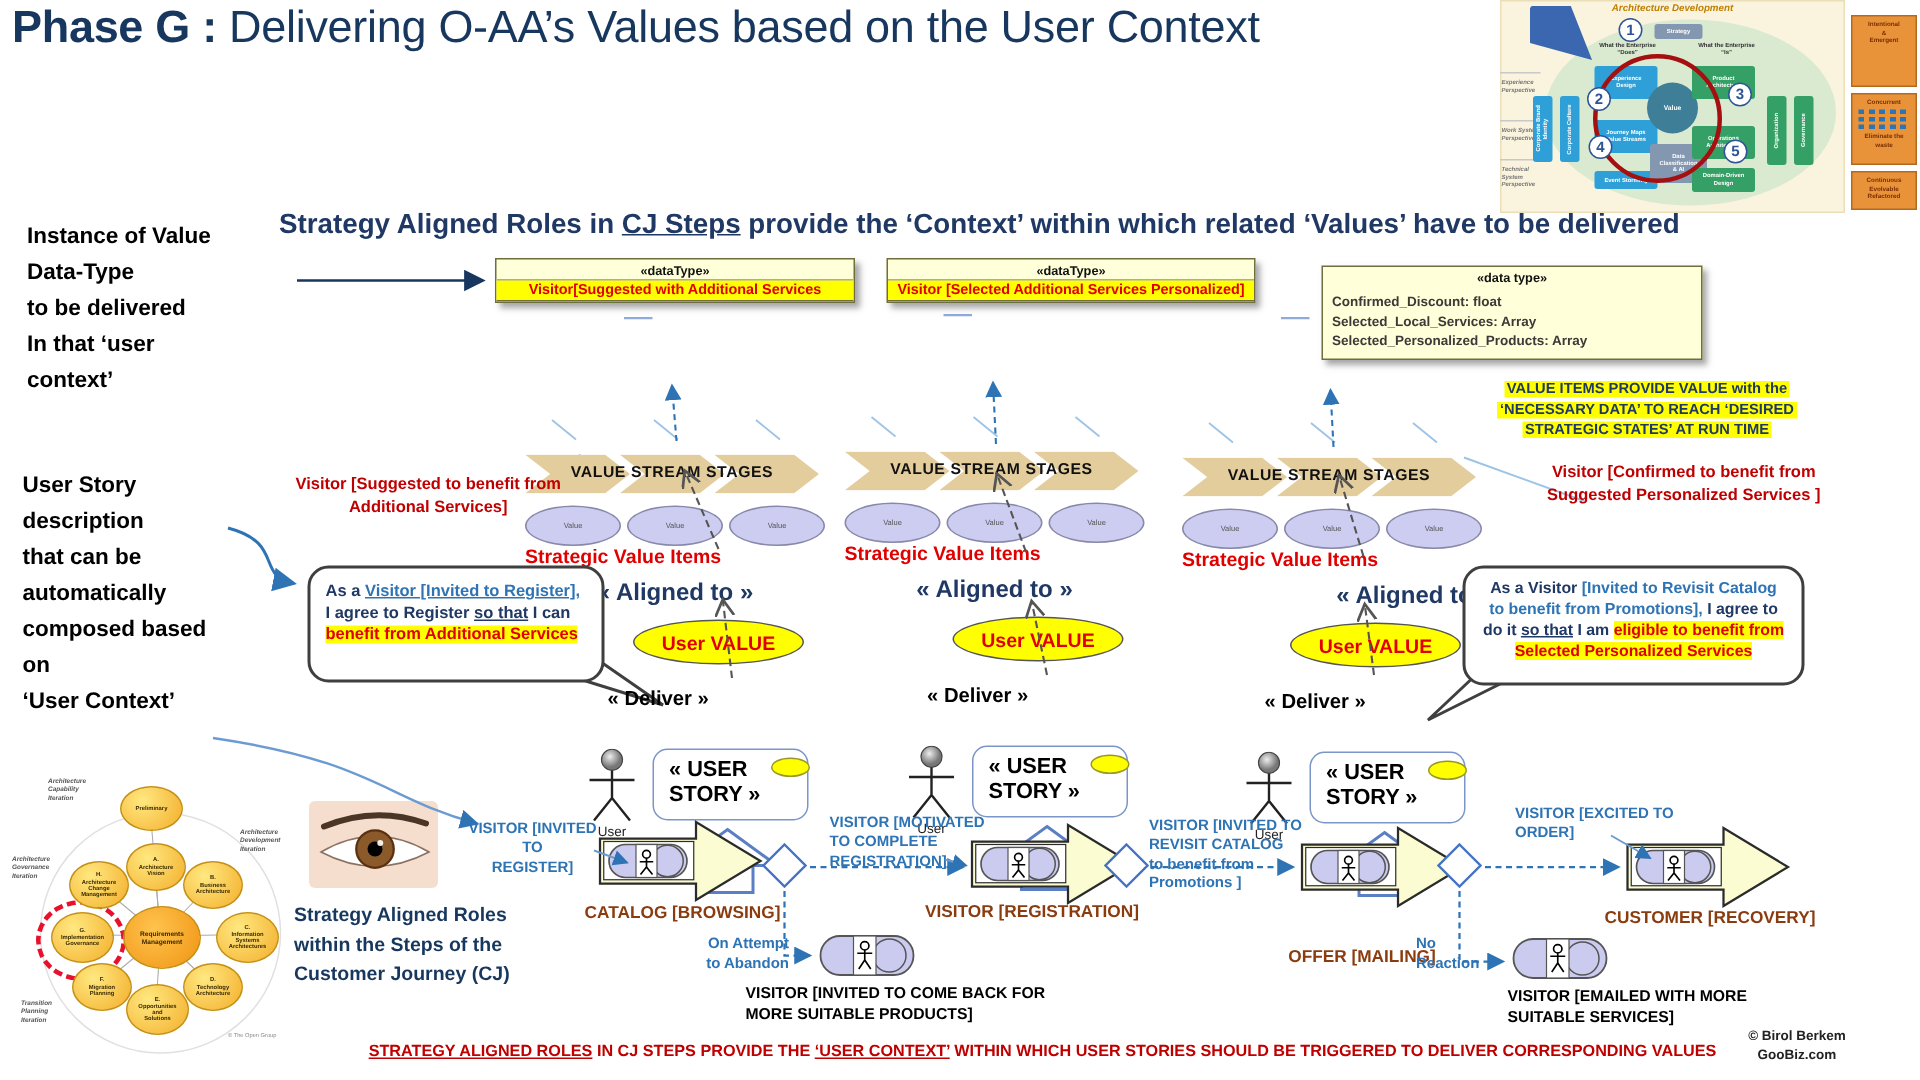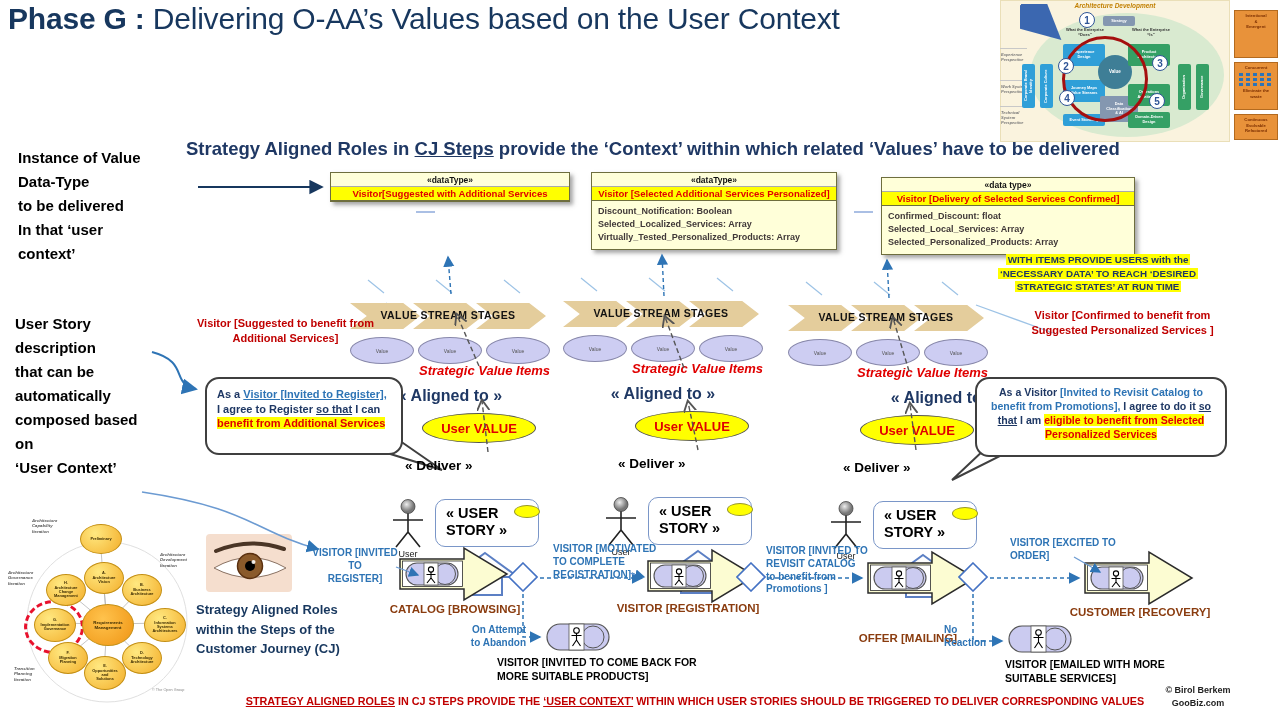--- a/index.html
+++ b/index.html
@@ -17,21 +17,21 @@
   
   .dt-box{border:1.6px solid #6E6E3E;box-shadow:3px 3px 4px rgba(80,80,80,.5);background:#FFFFD9;}
   .dt-st{font-size:8.5px;font-weight:700;text-align:center;padding:2px 0 1px;color:#111;}
   .dt-title{background:#FFFF00;color:#E00000;font-weight:800;font-size:9.6px;text-align:center;padding:1px 1px;border-top:1px solid #AAA;border-bottom:1.4px solid #6E6E3E;white-space:nowrap;}
   .dt-attrs{font-size:9px;font-weight:700;color:#403838;padding:4px 6px 5px;line-height:1.45;}
   
   .col{width:200px;height:310px;margin-top:48px;}
   .chev{position:absolute;top:0;width:70px;height:26px;background:#E4CD9C;clip-path:polygon(0 0,76% 0,100% 50%,76% 100%,0 100%,24% 50%);}
   .band-label{position:absolute;left:0;top:6px;width:196px;text-align:center;font-weight:800;font-size:10.5px;letter-spacing:.4px;color:#111;}
   .vellipse{position:absolute;width:62px;height:25px;border-radius:50%;background:#CDCDF2;border:1px solid #8888AA;color:#555;font-size:5px;display:flex;align-items:center;justify-content:center;}
-  .strategic{position:absolute;left:0;top:60px;width:200px;text-align:right;color:#E00000;font-weight:800;font-style:italic;font-size:13px;}
+  .strategic{position:absolute;left:0;top:60px;width:200px;text-align:left;color:#E00000;font-weight:800;font-size:13px;}
   .aligned{position:absolute;left:0;top:84px;width:200px;text-align:center;color:#1F3864;font-weight:800;font-size:16px;}
   .uvalue{position:absolute;left:72px;top:110px;width:112px;height:28px;background:#FFFF00;border:1.6px solid #555;border-radius:50%;color:#E00000;font-weight:800;font-size:13px;display:flex;align-items:center;justify-content:center;}
   .deliver{position:absolute;left:55px;top:155px;width:140px;text-align:left;color:#000;font-weight:800;font-size:13.5px;}
   .story{position:absolute;left:85px;top:196px;width:104px;height:48px;background:#fff;border:1.8px solid #7A96C8;border-radius:10px;font-weight:800;font-size:14.5px;line-height:1.15;padding:5px 0 0 10px;color:#000;box-sizing:border-box;}
   .story-ellipse{position:absolute;right:6px;top:6px;width:24px;height:11px;background:#FFFF00;border:1px solid #98982A;border-radius:50%;}
   .actor{position:absolute;left:40px;top:196px;width:36px;text-align:center;}
   .actor-label{font-size:9px;color:#222;margin-top:-2px;}
   .blockarrow{position:absolute;left:100px;top:248px;}
   
   .bubble{background:#fff;border:2px solid #3F3F3F;border-radius:14px;font-size:11px;font-weight:700;line-height:1.32;box-sizing:border-box;}
@@ -112,27 +112,23 @@
 on
 ‘User Context’</div>
 
 <div class="abs dt-box" style="left:330px;top:172px;width:238px;">
   <div class="dt-st">«dataType»</div>
   <div class="dt-title">Visitor[Suggested with Additional  Services</div>
 </div>
 <div class="abs dt-box" style="left:591px;top:172px;width:244px;">
   <div class="dt-st">«dataType»</div>
   <div class="dt-title">Visitor [Selected Additional  Services Personalized]</div>
-  <div class="dt-attrs pre">Discount_Notification: Boolean
-Selected_Localized_Services: Array
-Virtually_Tested_Personalized_Products: Array</div>
 </div>
 <div class="abs dt-box" style="left:881px;top:177px;width:252px;">
   <div class="dt-st">«data type»</div>
-  <div class="dt-title">Visitor  [Delivery of Selected Services Confirmed]</div>
   <div class="dt-attrs pre">Confirmed_Discount: float
 Selected_Local_Services: Array
 Selected_Personalized_Products: Array</div>
 </div>
 
 <div class="abs col" style="left:350px;top:255px;">
   <div class="chev" style="left:0;"></div>
   <div class="chev" style="left:63px;"></div>
   <div class="chev" style="left:126px;"></div>
   <div class="band-label">VALUE STREAM STAGES</div>
@@ -221,26 +217,26 @@
     <svg width="70" height="46" viewBox="0 0 70 46">
         <path d="M35,2 L68,26 L52,26 L52,44 L18,44 L18,26 L2,26 Z" fill="#FEFEFE" stroke="#5B7FC4" stroke-width="2"></path>
       </svg>
   </div>
 </div>
 
 <div class="abs redann pre" style="left:183px;top:316px;width:205px;">Visitor [Suggested to benefit from
 Additional Services]</div>
 <div class="abs redann pre" style="left:1000px;top:308px;width:245px;">Visitor [Confirmed to benefit from
 Suggested Personalized Services ]</div>
-<div class="abs ynote" style="left:978px;top:253px;width:240px;"><span>WITH ITEMS  PROVIDE  USERS  with the ‘NECESSARY DATA’  TO REACH  ‘DESIRED  STRATEGIC  STATES’  AT RUN TIME</span></div>
+<div class="abs ynote" style="left:978px;top:253px;width:240px;"><span>VALUE ITEMS  PROVIDE  VALUE  with the ‘NECESSARY DATA’  TO REACH  ‘DESIRED  STRATEGIC  STATES’  AT RUN TIME</span></div>
 
 <div class="abs bubble" style="left:205px;top:377px;width:198px;height:78px;padding:8px 10px;">
   <span class="navy">As a </span><span class="blue">Visitor [Invited to Register],</span><span class="navy">  I agree to Register </span><span class="nu">so that</span><span class="navy"> I can </span><span class="hl">benefit from Additional Services</span>
 </div>
-<div class="abs bubble" style="left:975px;top:377px;width:252px;height:80px;padding:7px 10px;text-align:center;font-size:10.6px;">
+<div class="abs bubble" style="left:975px;top:377px;width:228px;height:80px;padding:7px 10px;text-align:center;font-size:10.6px;">
   <span class="navy">As a Visitor </span><span class="blue" style="text-decoration:none;">[Invited to Revisit Catalog to benefit from Promotions],</span><span class="navy"> I agree to do it </span><span class="nu">so that</span><span class="navy"> I am </span><span class="hl">eligible to benefit from Selected Personalized Services</span>
 </div>
 
 <div class="abs jlabel pre" style="left:305px;top:547px;width:100px;text-align:center;">VISITOR  [INVITED TO
 REGISTER]</div>
 <div class="abs jlabel pre" style="left:553px;top:543px;width:118px;">VISITOR  [MOTIVATED
 TO COMPLETE
 REGISTRATION]</div>
 <div class="abs jlabel pre" style="left:766px;top:545px;width:112px;">VISITOR [INVITED TO
 REVISIT CATALOG

